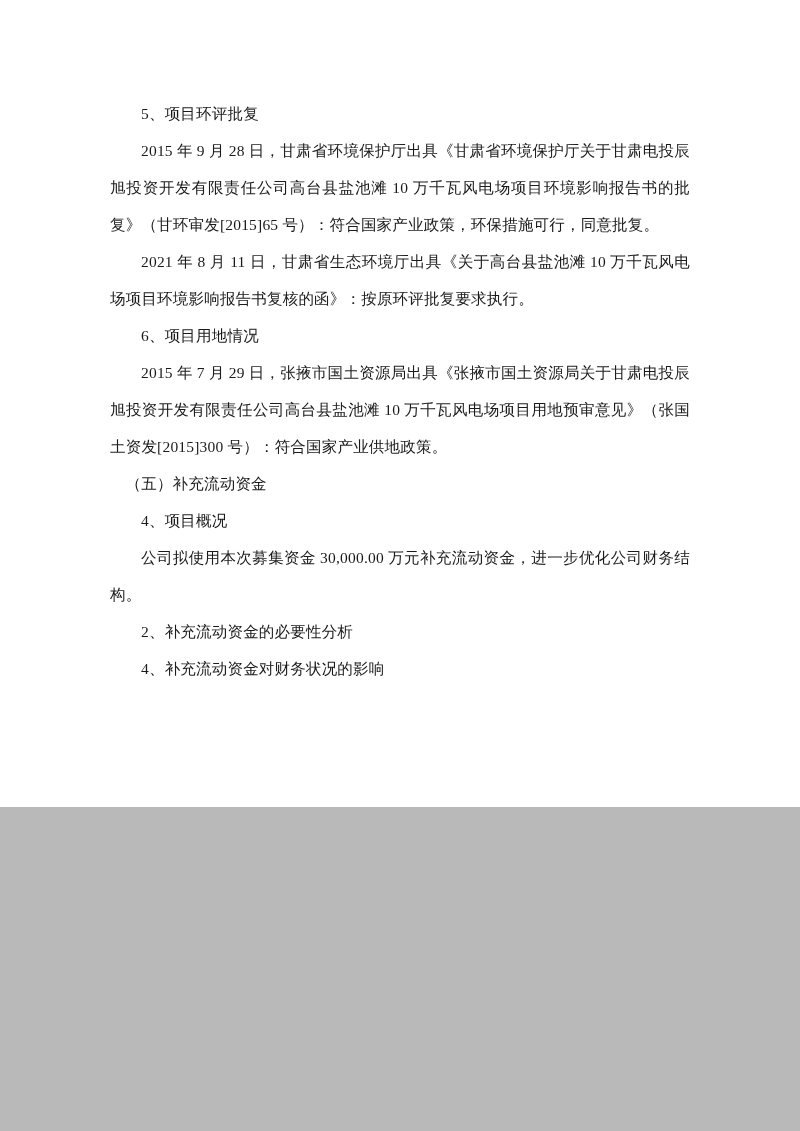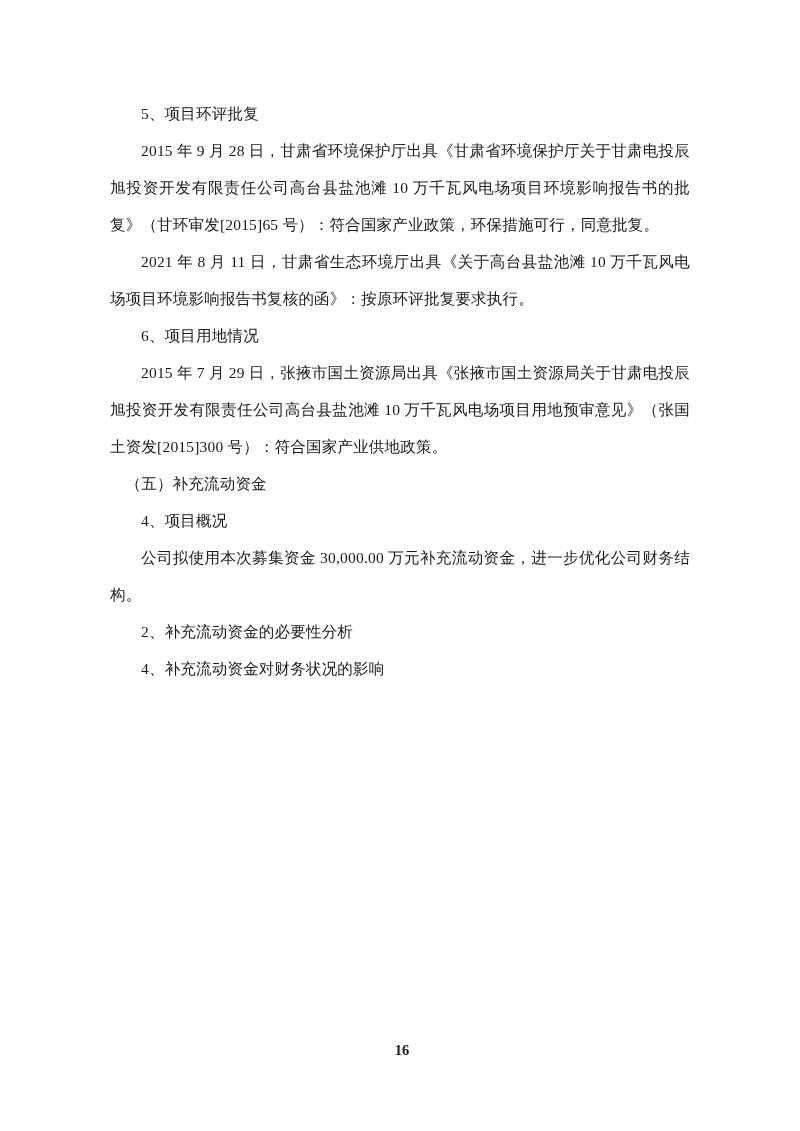--- a/index.html
+++ b/index.html
@@ -6,21 +6,21 @@
     margin: 0;
     padding: 0;
     background: #b9b9b9;
   }
   body {
     font-family: "Liberation Serif", "DejaVu Serif", serif;
   }
   .page {
     position: relative;
     width: 800px;
-    height: 1131px;
+    height: 807px;
     background: #ffffff;
     margin: 0 auto;
     overflow: hidden;
     box-sizing: border-box;
   }
   .content {
     position: absolute;
     left: 110px;
     top: 95px;
     width: 580px;

